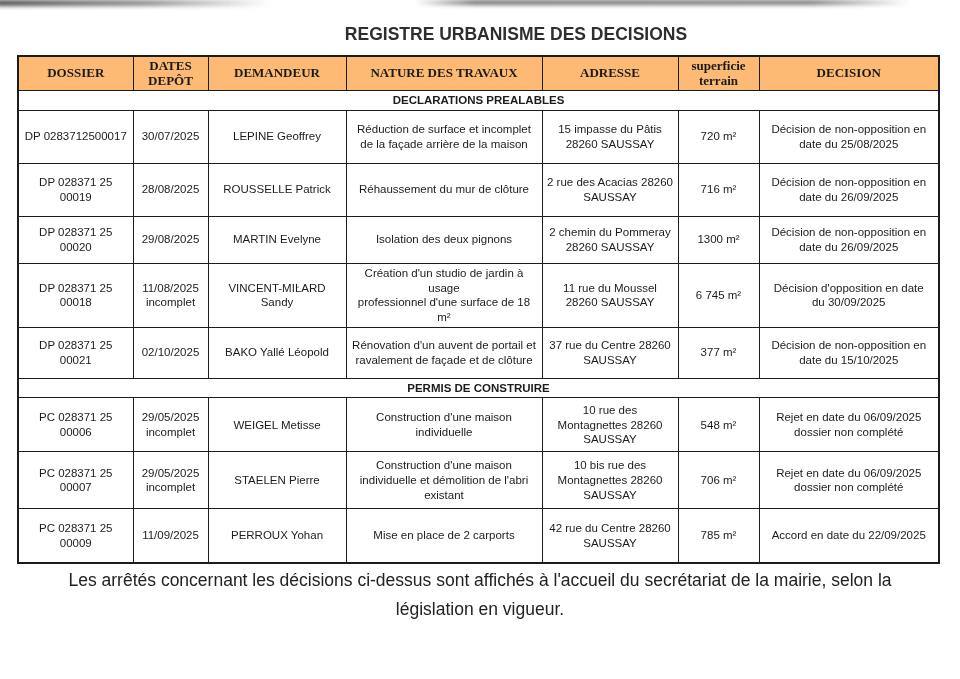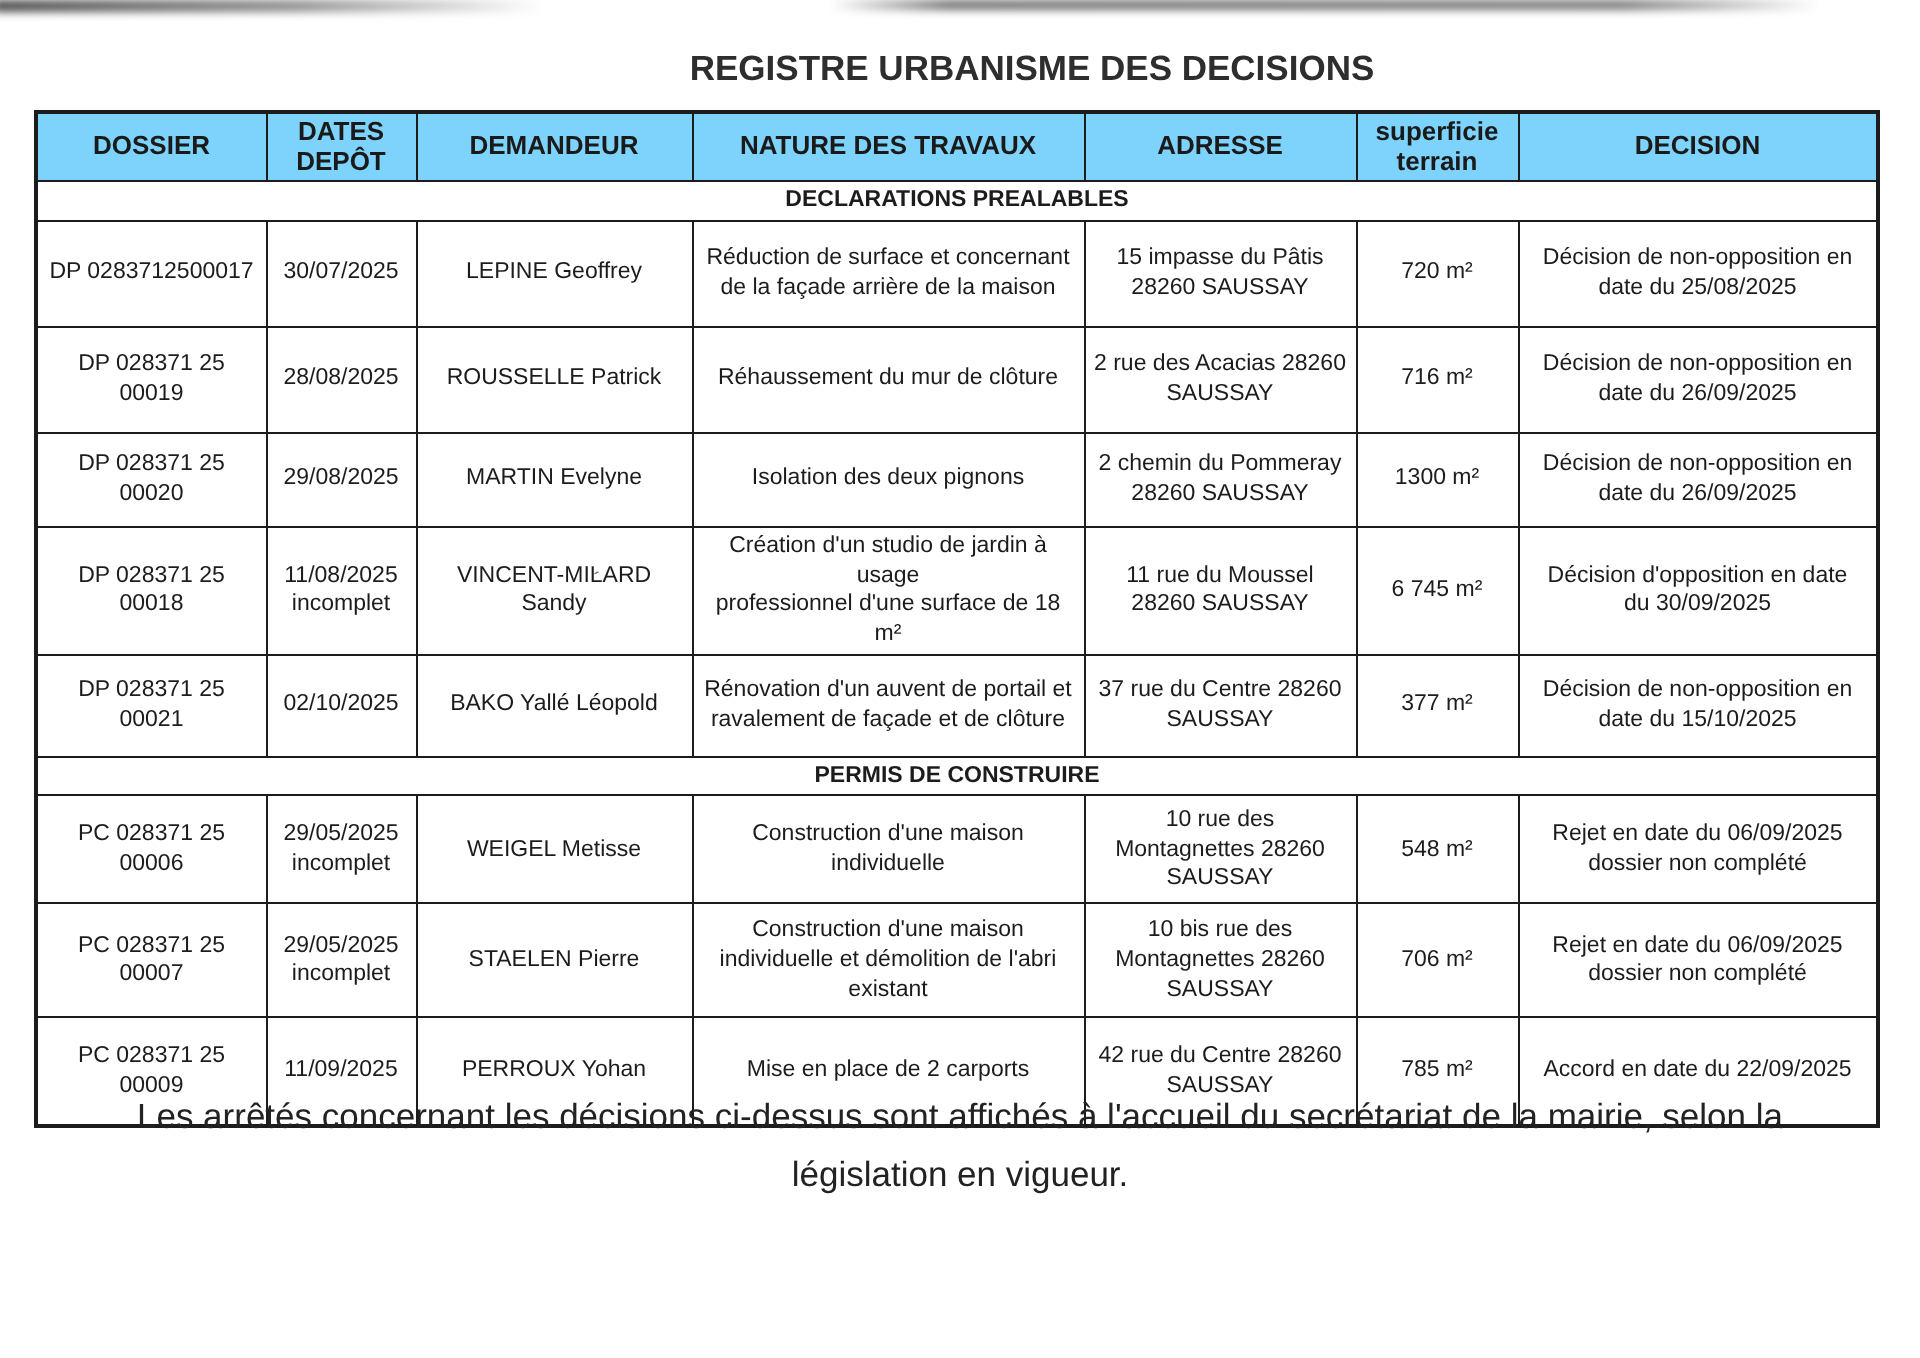--- a/index.html
+++ b/index.html
@@ -22,34 +22,34 @@
     position:absolute; left:17px; top:55px; width:921px;
     border-collapse:collapse; table-layout:fixed;
     border:2.5px solid #1c1c1c;
   }
   table.reg th, table.reg td {
     border:1.5px solid #1c1c1c; padding:2px 4px;
     text-align:center; vertical-align:middle;
     white-space:pre-line; overflow:hidden;
   }
   table.reg th {
-    background:#7dd3fc; font-family:Liberation Sans, sans-serif;
+    background:#fdba74; font-family:Liberation Serif, serif;
     font-size:13px; font-weight:bold; color:#1a1a1a; line-height:1.12;
   }
   table.reg td { font-size:11.5px; line-height:1.28; color:#1c1c1c; }
   td.sec { font-weight:bold; font-size:11.5px; padding:1px 2px; }
   td.cl { text-align:left; padding-left:5px; }
   tr.hrow  { height:30px; }
   tr.srow1 { height:14px; }
   tr.srow2 { height:19px; }
   tr.r1 { height:53px; } tr.r2 { height:53px;margin-left:10px; } tr.r3 { height:47px; }
   tr.r4 { height:54px; } tr.r5 { height:51px; } tr.r6 { height:54px; }
   tr.r7 { height:57px; } tr.r8 { height:54px; }
   .footer {
-    position:absolute; top:544px; left:20px; width:920px; text-align:center;
+    position:absolute; top:566px; left:20px; width:920px; text-align:center;
     font-size:17.5px; line-height:1.65; color:#222; white-space:pre-line;
   }
   .tick { position:absolute; left:296px; top:285px; font-size:10px; color:#6a6a6a;
     transform:rotate(12deg); }
 </style>
 </head>
 <body>
 
 <div class="page">
 
@@ -80,21 +80,21 @@
 terrain</th>
       <th>DECISION</th>
     </tr>
     <tr class="srow1">
       <td class="sec" colspan="7">DECLARATIONS PREALABLES</td>
     </tr>
     <tr class="r1">
       <td>DP 0283712500017</td>
       <td>30/07/2025</td>
       <td class="cl">LEPINE Geoffrey</td>
-      <td>Réduction de surface et concernant
+      <td>Réduction de surface et incomplet
 de la façade arrière de la maison</td>
       <td>15 impasse du Pâtis
 28260 SAUSSAY</td>
       <td>720 m²</td>
       <td>Décision de non-opposition  en
 date du 25/08/2025</td>
     </tr>
     <tr class="r2">
       <td>DP 028371 25 00019</td>
       <td>28/08/2025</td>

